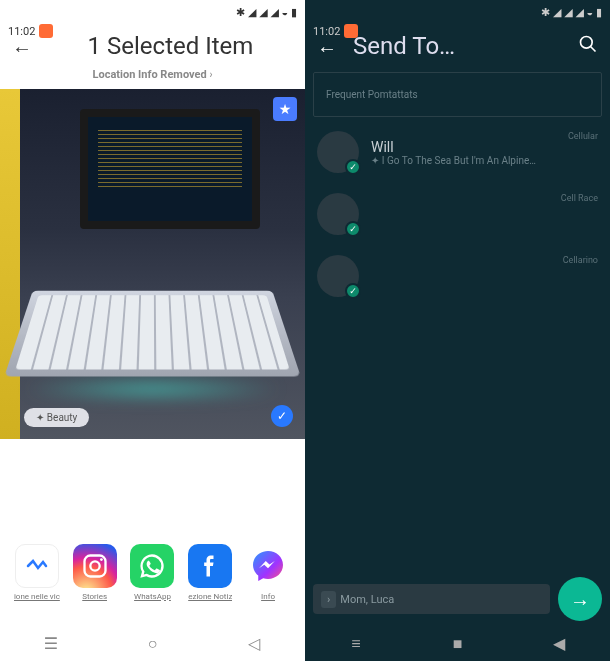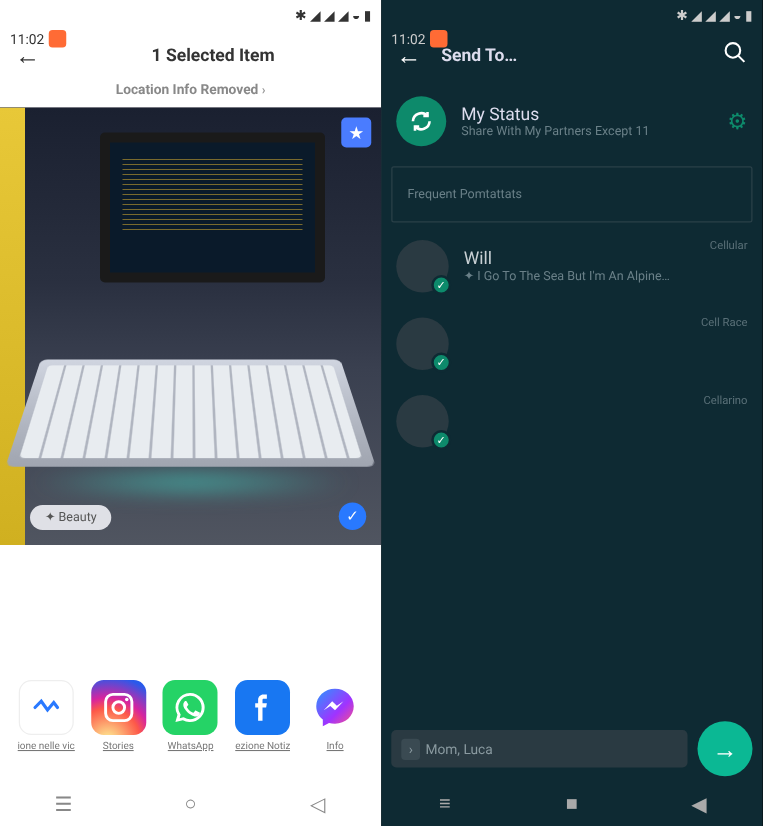--- a/index.html
+++ b/index.html
@@ -14,21 +14,21 @@
     .phone-left .status-bar { color: #333; }
     .phone-right .status-bar { color: #ccc; }
     .status-dot { width: 14px; height: 14px; background: #ff6b35; border-radius: 3px; }
     
     .header { display: flex; align-items: center; padding: 8px 12px; gap: 12px; }
     .phone-left .header { flex-direction: column; align-items: flex-start; }
     .header-row { display: flex; align-items: center; gap: 16px; width: 100%; }
     .back-arrow { font-size: 20px; cursor: pointer; }
     .phone-left .back-arrow { color: #333; }
     .phone-right .back-arrow { color: #fff; }
-    .header-title { font-size: 14px; font-weight: 700; flex: 1; }
+    .header-title { font-size: 24px; font-weight: 400; flex: 1; }
     .phone-left .header-title { color: #333; text-align: center; }
     .phone-right .header-title { color: #dde; }
     .header-sub { font-size: 11px; color: #888; text-align: center; width: 100%; margin-top: -4px; font-weight: bold; }
     .search-icon { color: #fff; font-size: 18px; }
     
     .image-area { position: relative; height: 350px; background: linear-gradient(135deg, #2a2a3a 0%, #1a1a2a 100%); overflow: hidden; }
     .desk-scene { position: absolute; inset: 0; background: linear-gradient(180deg, #1a2030 0%, #2a3040 40%, #3a4050 60%, #505560 100%); }
     .monitor { position: absolute; top: 20px; left: 80px; width: 180px; height: 120px; background: #0a1a2a; border: 8px solid #1a1a1a; border-radius: 4px; }
     .monitor::after { content: ''; position: absolute; top: 10px; left: 10px; right: 10px; height: 60px; background: repeating-linear-gradient(0deg, #c4a030 0, #c4a030 1px, transparent 1px, transparent 4px); opacity: 0.6; }
     .keyboard { position: absolute; bottom: 50px; left: 20px; right: 20px; height: 120px; background: linear-gradient(180deg, #d0d5e0 0%, #a0a5b0 100%); transform: perspective(400px) rotateX(45deg); border-radius: 6px; }
@@ -199,33 +199,20 @@
       <span class="header-title">Send To…</span>
       <span class="search-icon">
         <svg width="20" height="20" viewBox="0 0 24 24" fill="none" stroke="#fff" stroke-width="2">
             <circle cx="10" cy="10" r="7"></circle>
             <line x1="15" y1="15" x2="21" y2="21"></line>
           </svg>
       </span>
     </div>
   </div>
 
-  <div class="my-status">
-    <div class="status-circle">
-      <svg viewBox="0 0 24 24" fill="none" stroke="#fff" stroke-width="2.5">
-          <path d="M4 12a8 8 0 0 1 14-5M20 12a8 8 0 0 1-14 5"></path>
-          <path d="M18 3v4h-4M6 21v-4h4"></path>
-        </svg>
-    </div>
-    <div class="status-text">
-      <div class="status-title">My Status</div>
-      <div class="status-sub">Share With My Partners Except 11</div>
-    </div>
-    <span class="gear">⚙</span>
-  </div>
 
   <span class="section-label">Frequent Pomtattats</span>
 
   <div class="contact">
     <div class="avatar-wrap">
       <div class="avatar"></div>
       <div class="avatar-check">✓</div>
     </div>
     <div class="contact-info">
       <div class="contact-name">Will</div>

